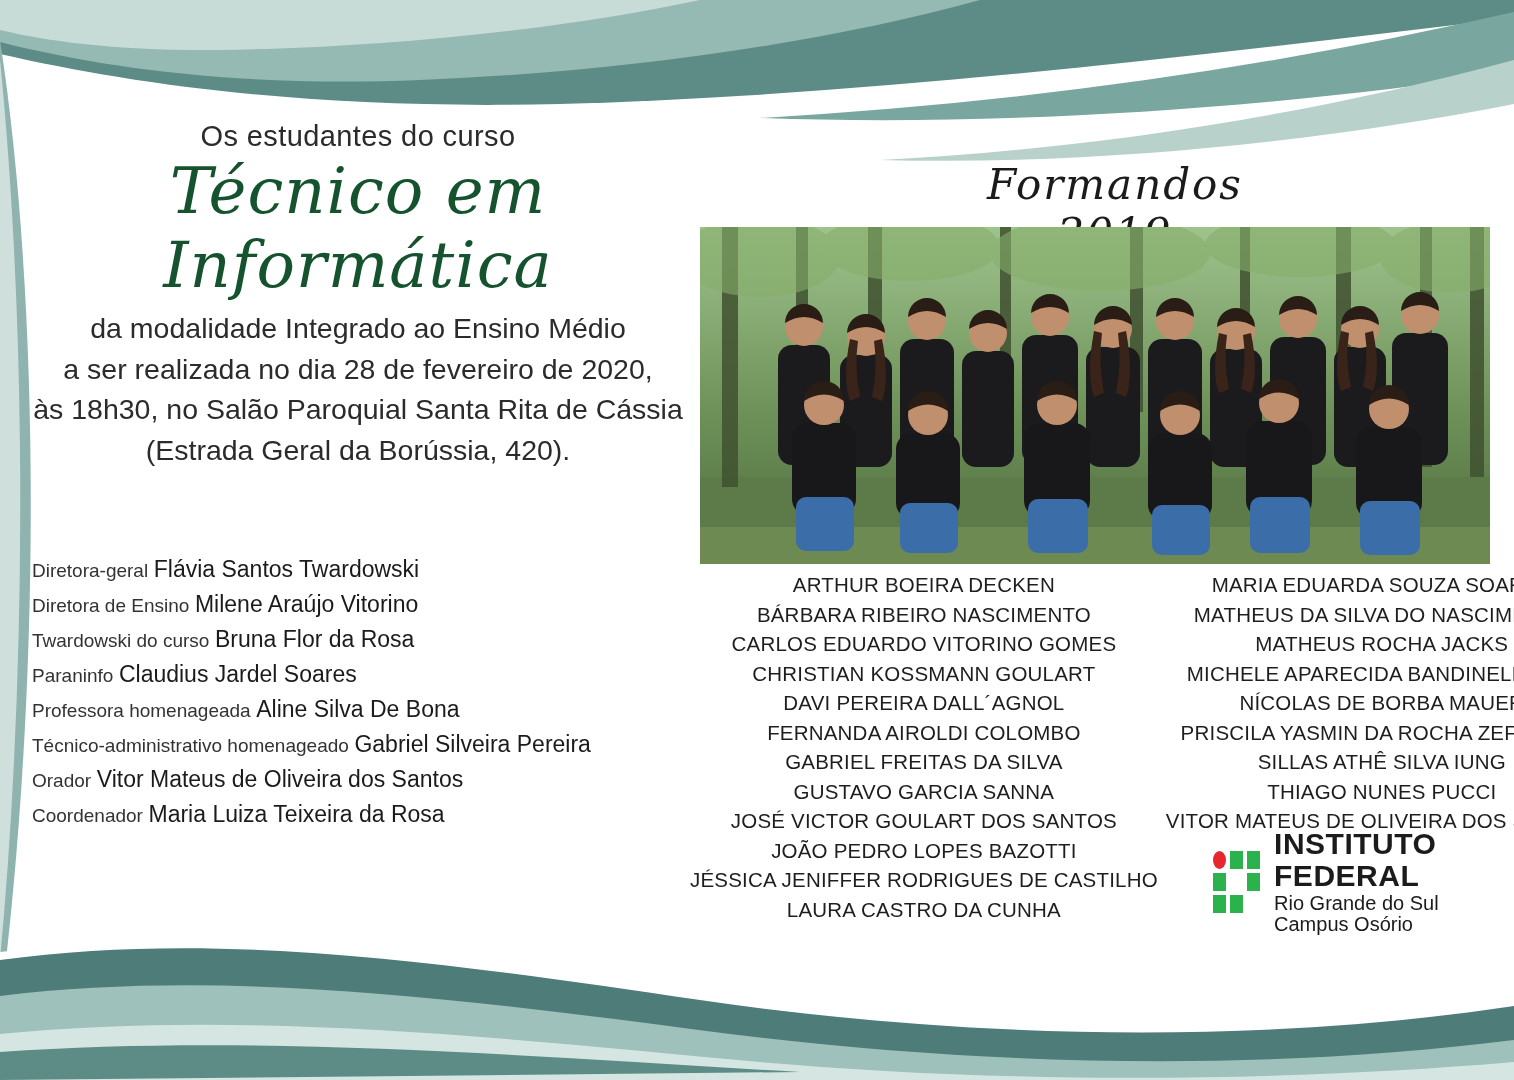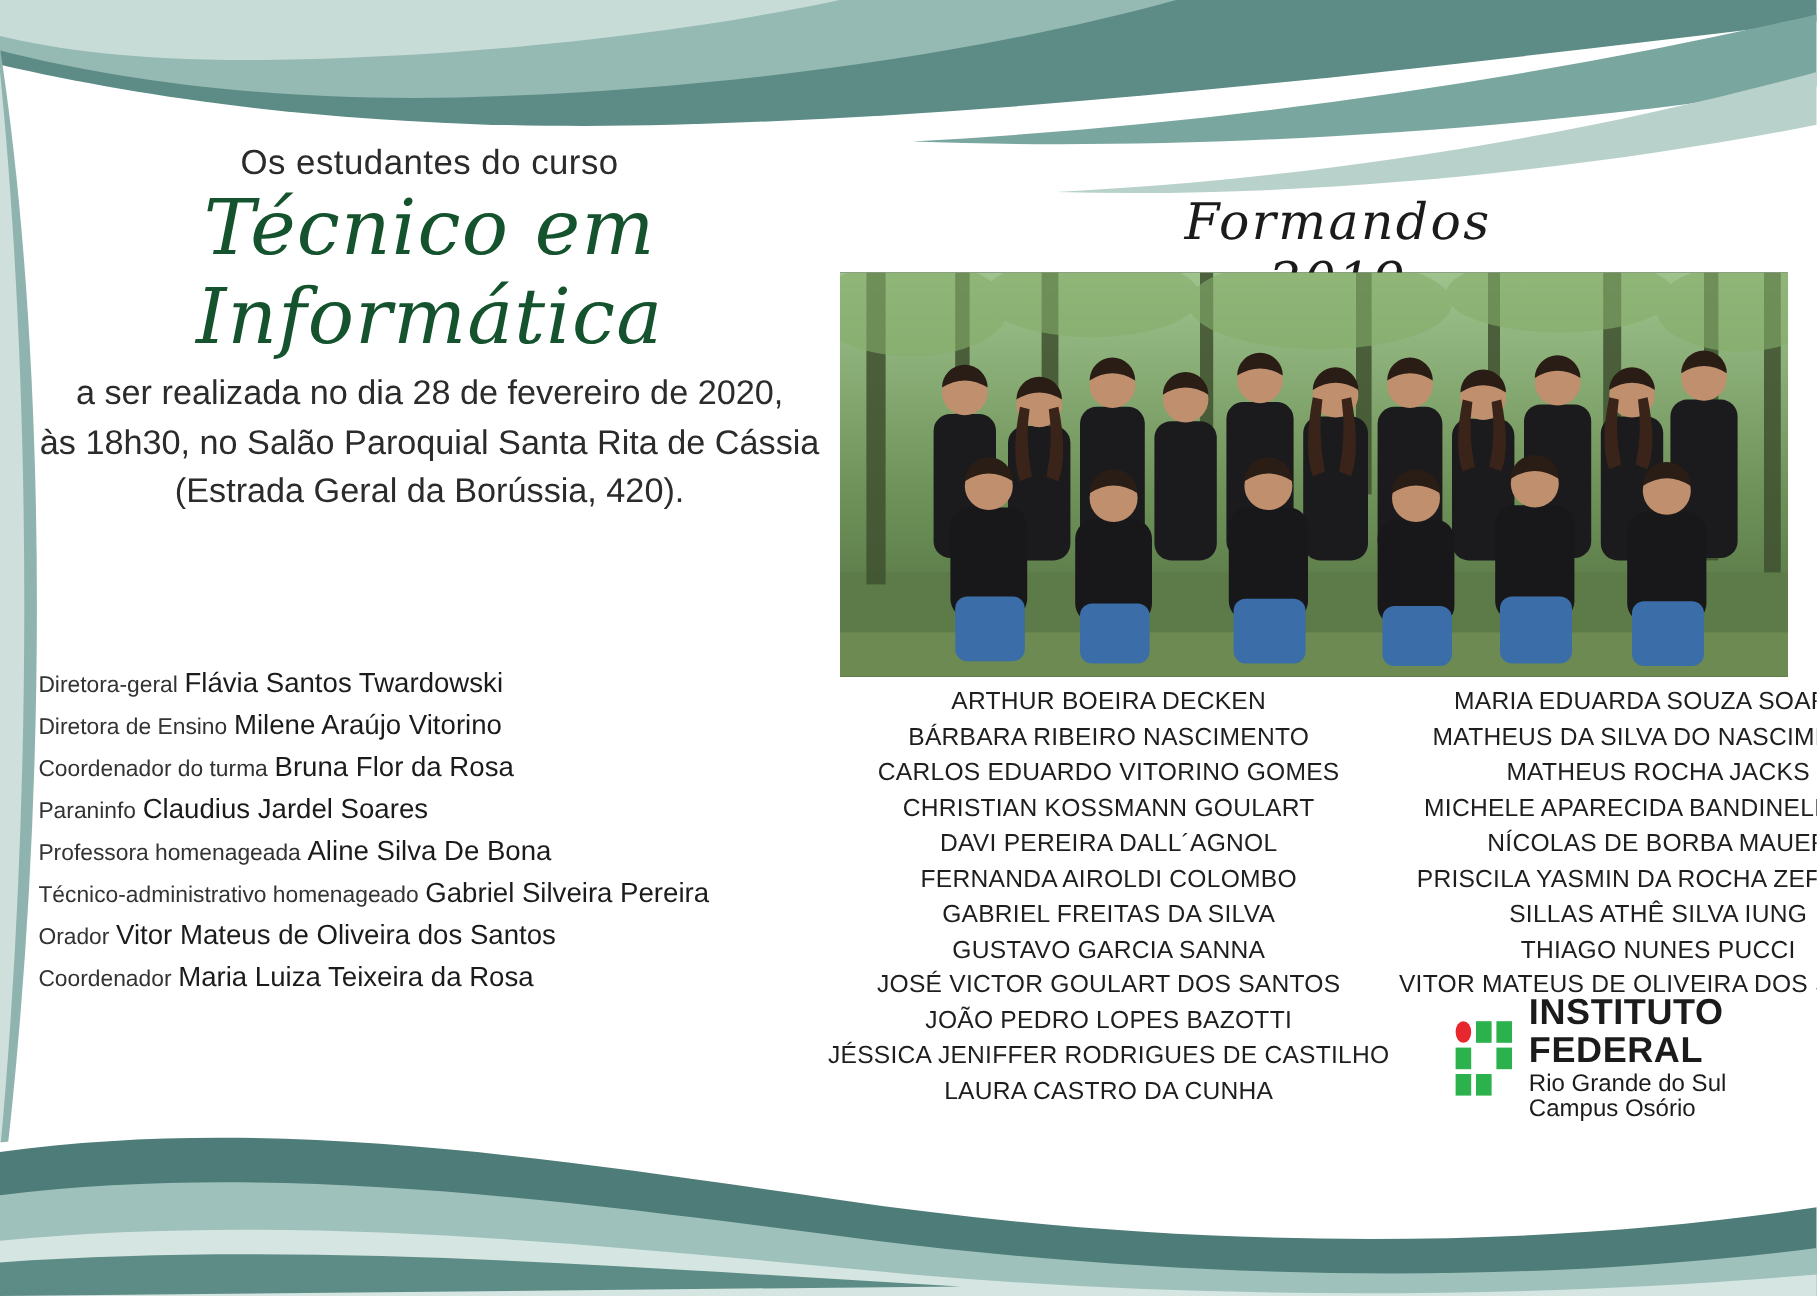--- a/index.html
+++ b/index.html
@@ -203,37 +203,38 @@
     <path d="M0,1034 C250,1010 500,1038 760,1062 C1010,1084 1280,1082 1514,1062 L1514,1080 L0,1080 Z" fill="#d5e5e1"></path>
     <path d="M0,1052 C260,1034 520,1056 800,1072 L0,1080 Z" fill="#5d8c86"></path>
   </svg>
 
   <div class="content">
 
     <div class="left-col">
       <div class="intro-line">Os estudantes do curso</div>
       <div class="course-title">Técnico em Informática</div>
       <div class="body-lines">
+        <div>da modalidade Integrado ao Ensino Médio</div>
         <div>a ser realizada no dia 28 de fevereiro de 2020,</div>
         <div>às 18h30, no Salão Paroquial Santa Rita de Cássia</div>
         <div>(Estrada Geral da Borússia, 420).</div>
       </div>
     </div>
 
     <div class="authorities">
       <div class="auth-row">
         <span class="auth-role">Diretora-geral</span>
         <span class="auth-name">Flávia Santos Twardowski</span>
       </div>
       <div class="auth-row">
         <span class="auth-role">Diretora de Ensino</span>
         <span class="auth-name">Milene Araújo Vitorino</span>
       </div>
       <div class="auth-row">
-        <span class="auth-role">Coordenador do turma</span>
+        <span class="auth-role">Twardowski do curso</span>
         <span class="auth-name">Bruna Flor da Rosa</span>
       </div>
       <div class="auth-row">
         <span class="auth-role">Paraninfo</span>
         <span class="auth-name">Claudius Jardel Soares</span>
       </div>
       <div class="auth-row">
         <span class="auth-role">Professora homenageada</span>
         <span class="auth-name">Aline Silva De Bona</span>
       </div>

